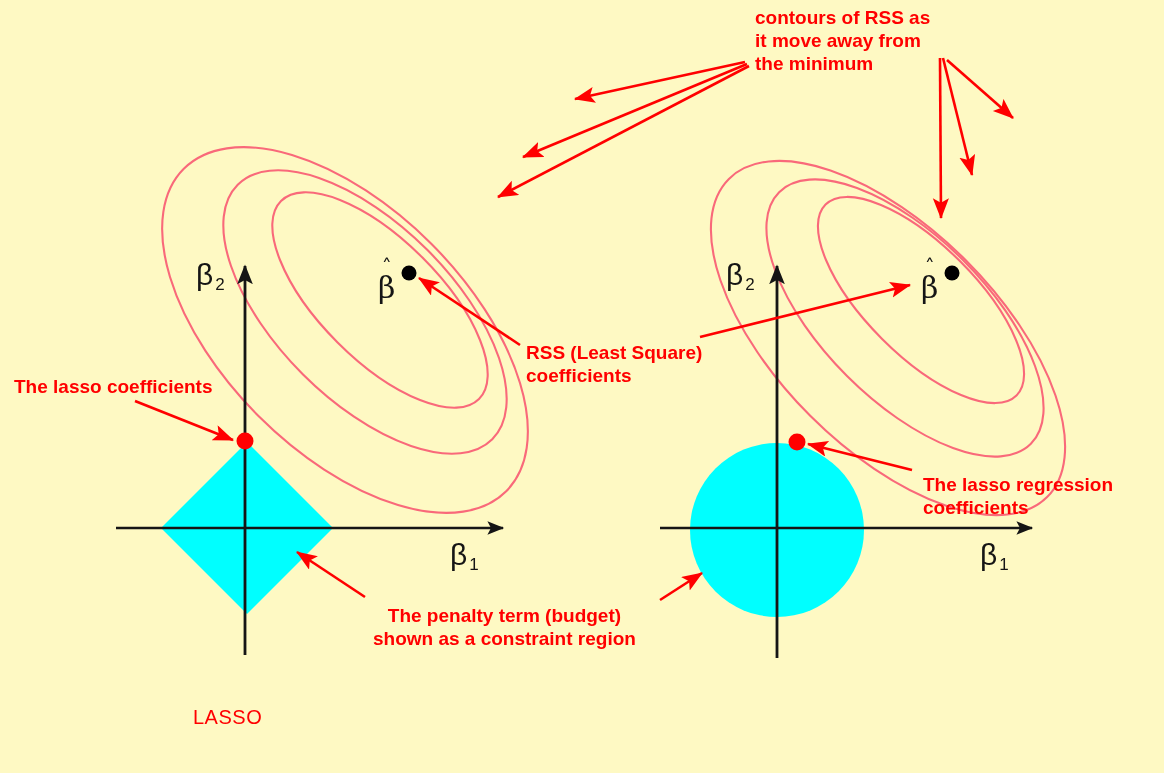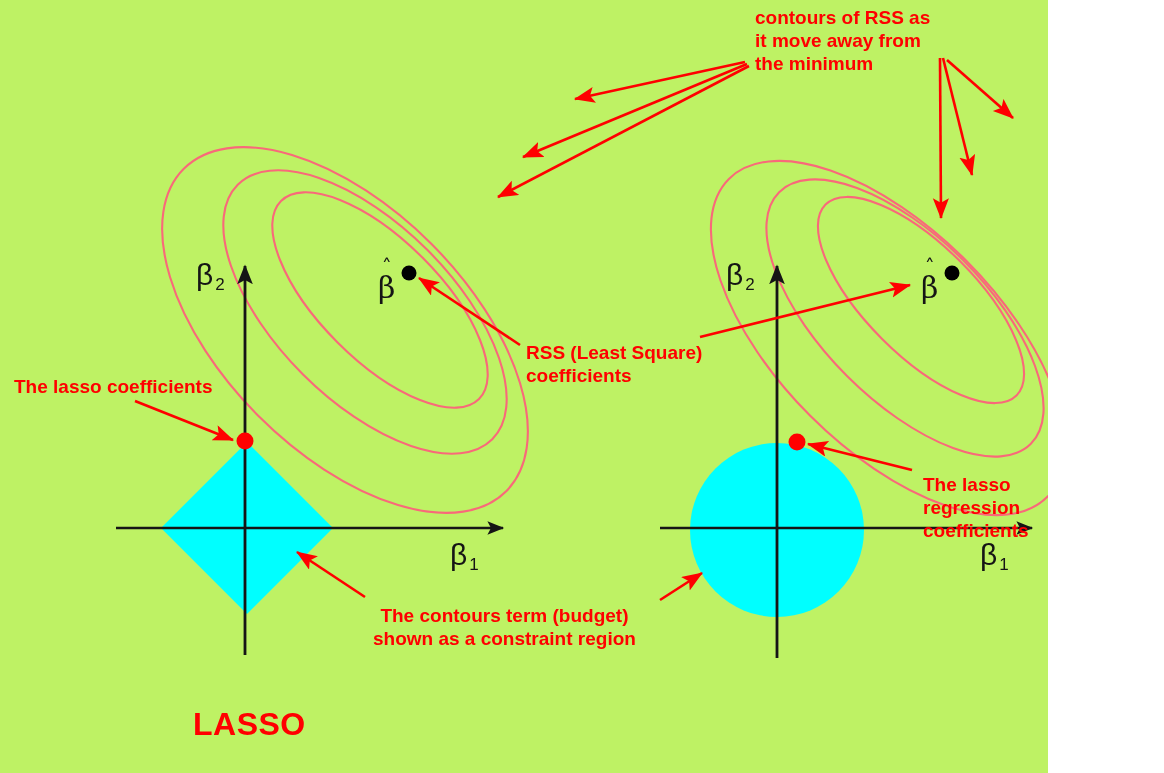--- a/index.html
+++ b/index.html
@@ -5,23 +5,23 @@
   html, body {
     margin: 0;
     padding: 0;
     background: #ffffff;
   }
   body {
     font-family: "Liberation Sans", sans-serif;
   }
   #figure {
     position: relative;
-    width: 1048px;
+    width: 1164px;
     height: 773px;
-    background: #bef264;
+    background: #fef9c3;
     overflow: hidden;
   }
   #figure svg.layer {
     position: absolute;
     left: 0;
     top: 0;
     width: 1164px;
     height: 773px;
   }
   .annot {
@@ -31,22 +31,22 @@
     font-weight: bold;
     font-size: 19px;
     line-height: 23px;
     white-space: pre-line;
   }
   .annot.ctr { text-align: center; }
   .panel-title {
     position: absolute;
     color: #ff0000;
     font-family: "Liberation Sans", sans-serif;
-    font-weight: bold;
-    font-size: 32px;
+    font-weight: normal;
+    font-size: 20px;
     letter-spacing: 0.5px;
     white-space: nowrap;
   }
   .axis-label {
     position: absolute;
     color: #151515;
     font-family: Liberation Sans, sans-serif;
     font-size: 30px;
     white-space: nowrap;
   }
@@ -154,21 +154,21 @@
 
   <div class="annot" style="left:755px; top:6px;">contours of RSS as
 it move away from
 the minimum</div>
 
   <div class="annot" style="left:14px; top:375px;">The lasso coefficients</div>
 
   <div class="annot" style="left:526px; top:341px;">RSS (Least Square)
 coefficients</div>
 
-  <div class="annot ctr" style="left:373px; top:604px;">The contours term (budget)
+  <div class="annot ctr" style="left:373px; top:604px;">The penalty term (budget)
 shown as a constraint region</div>
 
   <div class="annot" style="left:923px; top:473px;">The lasso regression
 coefficients</div>
 
   <div class="axis-label" style="left:196px; top:258px;">
     <span>β</span><sub>2</sub>
   </div>
 
   <div class="axis-label" style="left:450px; top:538px;">

